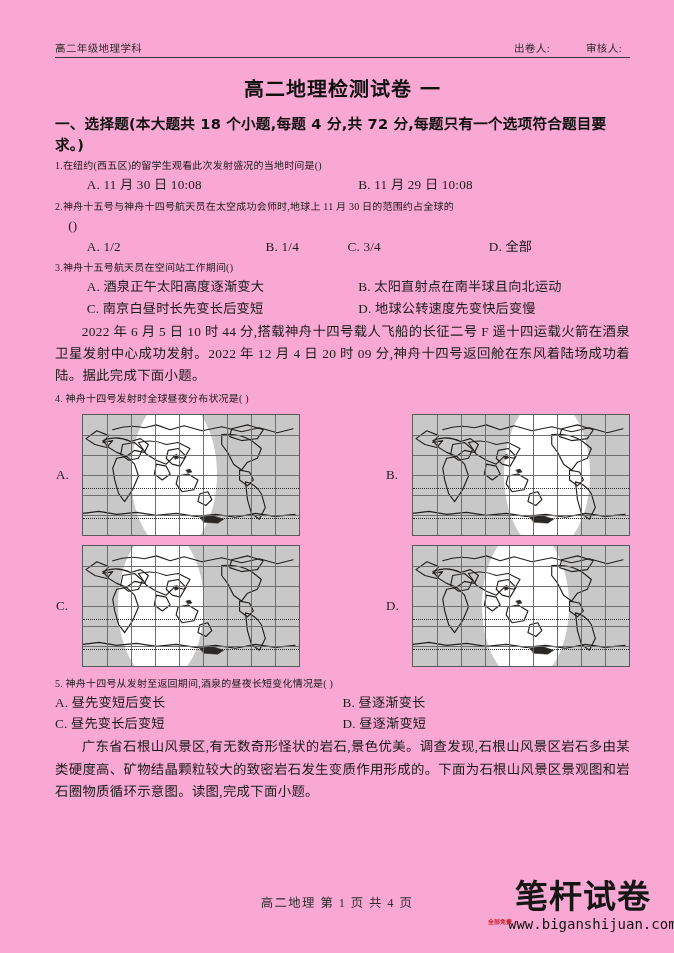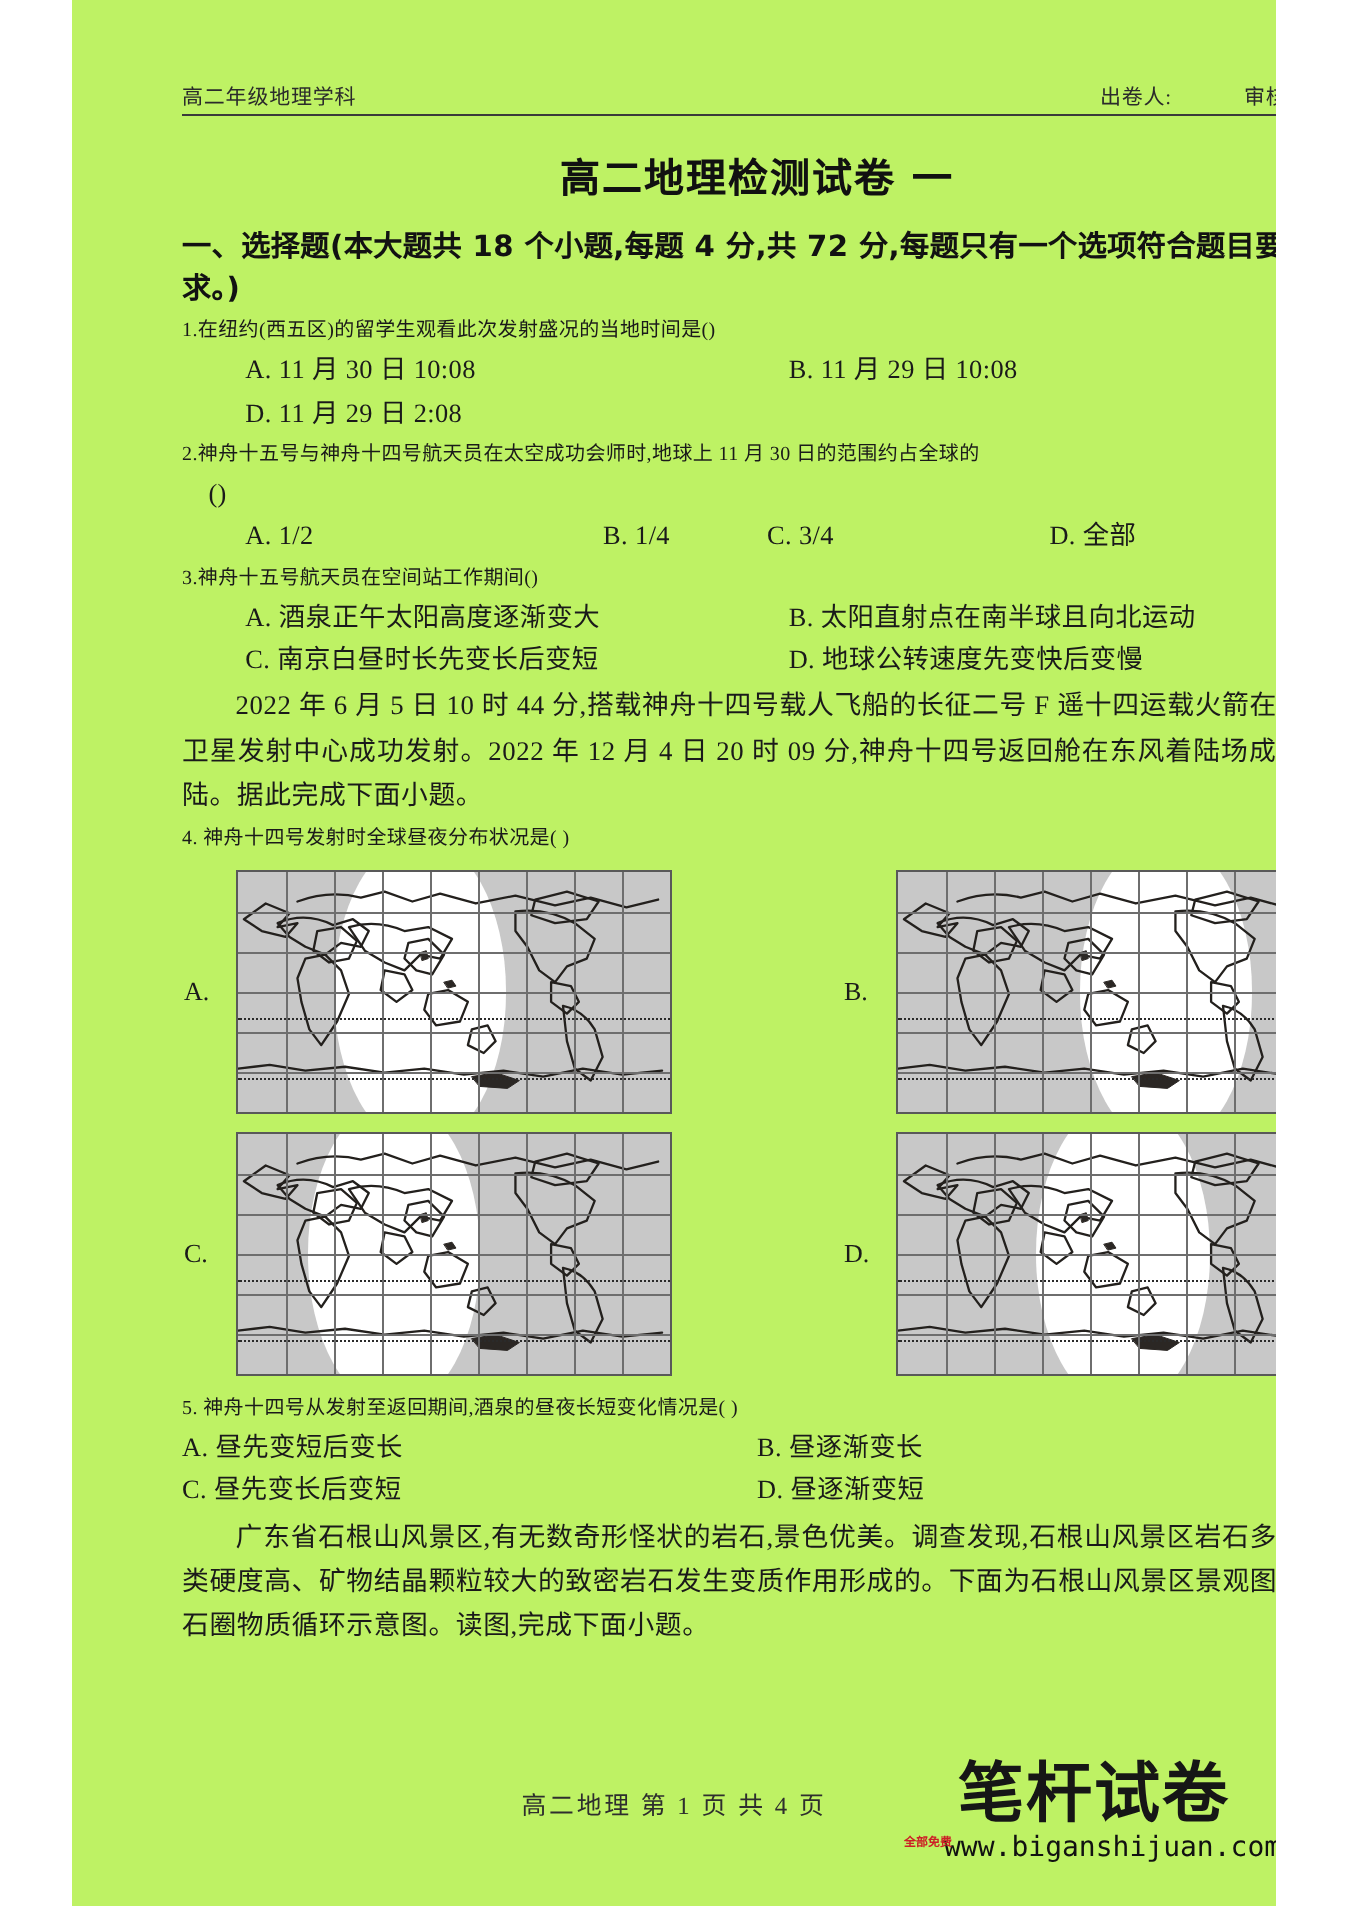--- a/index.html
+++ b/index.html
@@ -7,24 +7,24 @@
     margin: 0;
     padding: 0;
     background: #ffffff;
   }
   body {
     font-family: "Liberation Serif", "DejaVu Serif", serif;
     color: #1a1a1a;
   }
   #page {
     position: relative;
-    width: 602px;
+    width: 674px;
     height: 953px;
     margin: 0 auto;
-    background: #bef264;
+    background: #f9a8d4;
     overflow: hidden;
     box-sizing: border-box;
   }
   .sheet {
     position: absolute;
     left: 55px;
     top: 40px;
     width: 575px;
   }
 
@@ -251,21 +251,20 @@
     <div class="sec-head">一、选择题(本大题共 18 个小题,每题 4 分,共 72 分,每题只有一个选项符合题目要求。)</div>
 
 
     <div class="qline"><span>1.</span><span>在纽约(西五区)的留学生观看此次发射盛况的当地时间是()</span></div>
     <div class="opts two indent">
       <div class="row">
         <span class="c">A. 11 月 30 日 10:08</span>
         <span class="c">B. 11 月 29 日 10:08</span>
       </div>
       <div class="row">
-        <span class="c">D. 11 月 29 日 2:08</span>
       </div>
     </div>
 
     <div class="qline wrap"><span>2.</span><span>神舟十五号与神舟十四号航天员在太空成功会师时,地球上 11 月 30 日的范围约占全球的</span></div>
     <div class="cont">()</div>
     <div class="opts four indent">
       <div class="row">
         <span class="c c1">A. 1/2</span>
         <span class="c c2">B. 1/4</span>
         <span class="c c3">C. 3/4</span>

